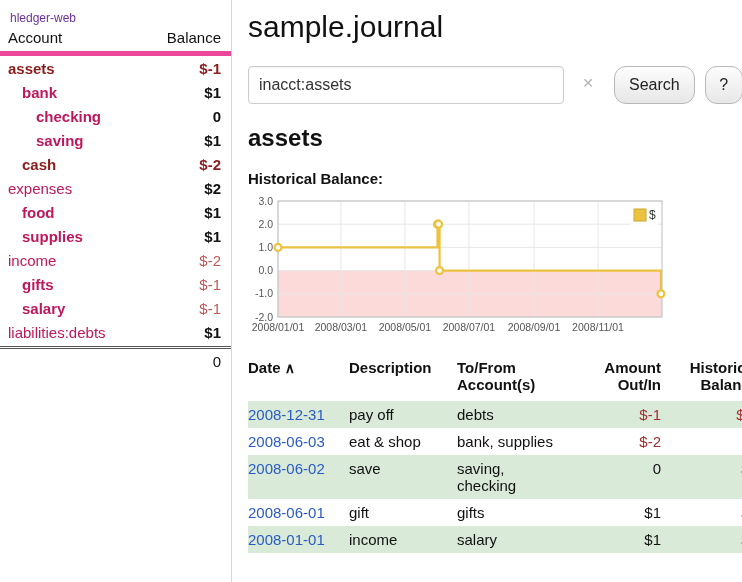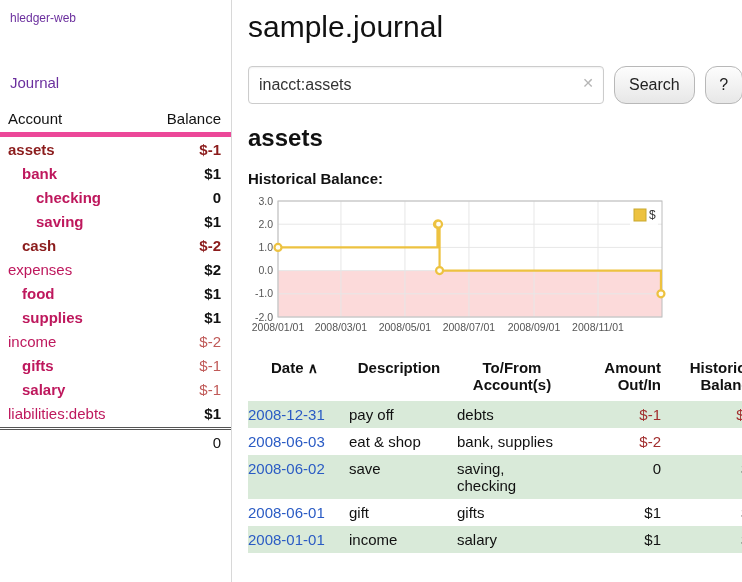--- a/index.html
+++ b/index.html
@@ -23,52 +23,51 @@
   .acct-bal{font-weight:700;color:#111;}
   .acct-bal.neg-dark{color:#8b1c1c;}
   .acct-bal.neg-light{color:#c05a58;font-weight:400;}
   .acct-total{display:flex;justify-content:flex-end;padding:4px 10px;border-top:3px double #555;margin-top:2px;}
   
   .main{flex:1;box-sizing:border-box;padding:6px 8px 0 16px;}
   .page-title{font-size:30px;font-weight:400;margin:4px 0 22px 0;letter-spacing:0;}
   .search-row{display:flex;align-items:center;gap:10px;margin:0 0 20px 0;}
   .search-box{position:relative;flex:0 0 356px;}
   .search-input{
-    width:356px;height:38px;box-sizing:border-box;border:1px solid #ccc;border-radius:4px;
+    width:316px;height:38px;box-sizing:border-box;border:1px solid #ccc;border-radius:4px;
     font-size:16px;padding:0 30px 0 10px;color:#333;font-family:inherit;
     box-shadow:inset 0 1px 2px rgba(0,0,0,.06);
   }
   .clear-icon{position:absolute;right:10px;top:10px;color:#b5b5b5;font-size:14px;cursor:pointer;line-height:1;}
   .btn{
     height:38px;padding:0 14px;font-size:16px;color:#222;font-family:inherit;
     border:1px solid #b8b8b8;border-radius:12px;background:linear-gradient(#fdfdfd,#e7e7e7);cursor:pointer;
   }
   .help-button{width:38px;padding:0;}
   .account-title{font-size:24px;font-weight:700;margin:0 0 18px 0;}
   .chart-label{font-weight:700;font-size:15px;margin:0 0 8px 0;}
   #chart-svg{display:block;}
   .tick{font-size:10.5px;fill:#555;font-family:"Liberation Sans",sans-serif;}
   .legend-label{font-size:12px;fill:#333;font-family:"Liberation Sans",sans-serif;}
   
   .register{width:486px;border-collapse:collapse;font-size:15px;margin-top:18px;table-layout:fixed;}
-  .register th{vertical-align:top;text-align:center;font-weight:700;padding:4px 8px 8px 0;}
+  .register th{vertical-align:top;text-align:left;font-weight:700;padding:4px 8px 8px 0;}
   .register th.num,.register td.num{text-align:right;padding-right:2px;}
   .col-date{width:93px;} .col-desc{width:100px;} .col-acct{width:110px;} .col-amt{width:86px;} .col-bal{width:95px;}
   .register td{vertical-align:top;padding:5px 8px 5px 0;}
   .register tbody tr:nth-of-type(odd){background:#d9ead9;}
   .date-link{color:#2a5bc4;text-decoration:none;cursor:pointer;}
   .register td.negative{color:#a22e2e;}
   .sort-icon{font-weight:700;font-size:14px;}
 </style>
 </head>
 <body>
 
 <div class="sidebar">
   <a class="app-title">hledger-web</a>
-  <a class="journal-link">Journal</a>
 
   <div class="acct-table">
     <div class="acct-header">
       <span>Account</span>
       <span>Balance</span>
     </div>
 
     <div>
 
         <div class="acct-row lv0 emph">

